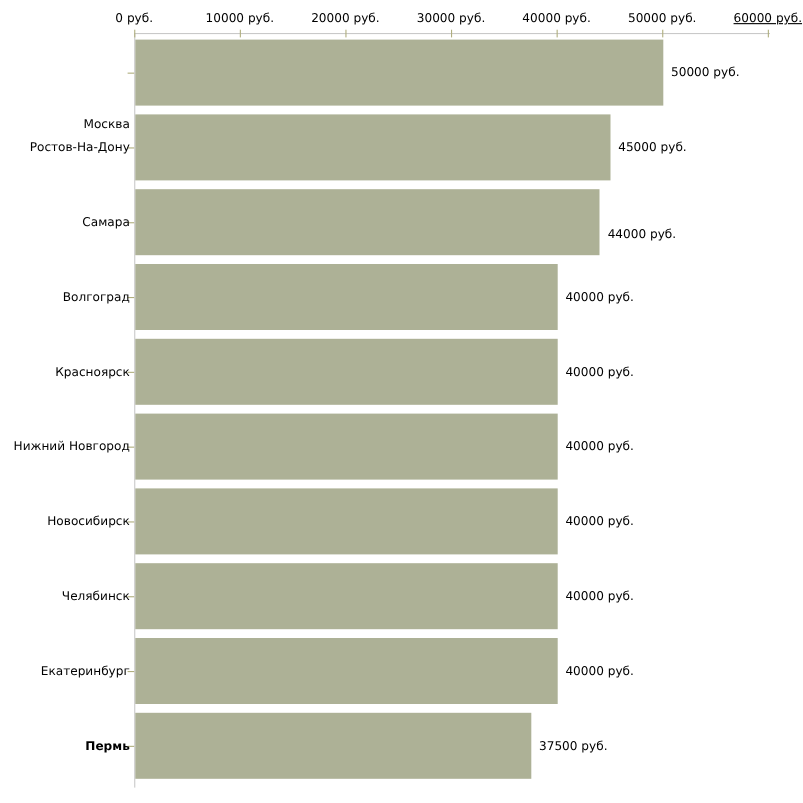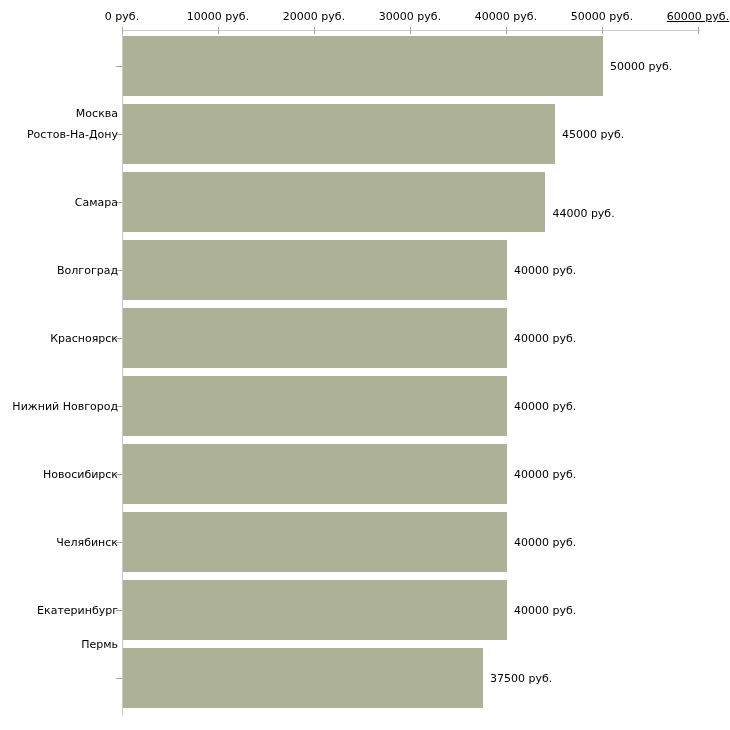--- a/index.html
+++ b/index.html
@@ -122,21 +122,21 @@
       <div class="y-tick-label" style="top: 338px;">Красноярск</div>
       <div class="y-tick" style="top: 406px;"></div>
       <div class="y-tick-label" style="top: 406px;">Нижний Новгород</div>
       <div class="y-tick" style="top: 474px;"></div>
       <div class="y-tick-label" style="top: 474px;">Новосибирск</div>
       <div class="y-tick" style="top: 542px;"></div>
       <div class="y-tick-label" style="top: 542px;">Челябинск</div>
       <div class="y-tick" style="top: 610px;"></div>
       <div class="y-tick-label" style="top: 610px; margin-left: 24px;">Екатеринбург</div>
       <div class="y-tick" style="top: 678px;"></div>
-      <div class="y-tick-label" style="top: 644px;">Пермь</div>
+      <div class="y-tick-label" style="top: 678px; font-weight: bold;">Пермь</div>
     </div>
   <div id="bars-layer">
       <div class="bar" title="Москва" style="top: 36px; width: 480px; height: 60px; background: rgb(173, 177, 150);"></div>
       <div class="bar-value-label" style="left: 610px; top: 66px;">50000 руб.</div>
       <div class="bar" title="Ростов-На-Дону" style="top: 104px; width: 432px; height: 60px; background: rgb(173, 177, 150);"></div>
       <div class="bar-value-label" style="left: 562px; top: 134px;">45000 руб.</div>
       <div class="bar" title="Самара" style="top: 172px; width: 422.4px; height: 60px; background: rgb(173, 177, 150);"></div>
       <div class="bar-value-label" style="left: 552.4px; top: 213px;">44000 руб.</div>
       <div class="bar" title="Волгоград" style="top: 240px; width: 384px; height: 60px; background: rgb(173, 177, 150);"></div>
       <div class="bar-value-label" style="left: 514px; top: 270px;">40000 руб.</div>

